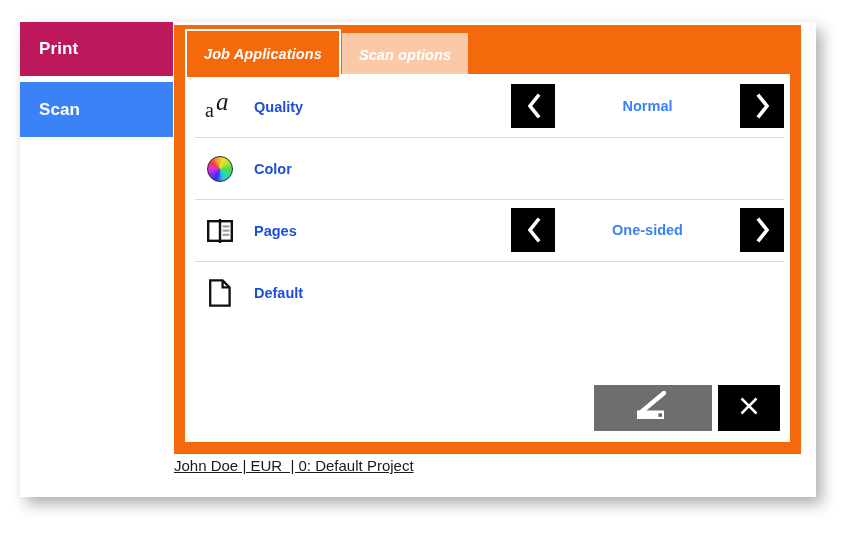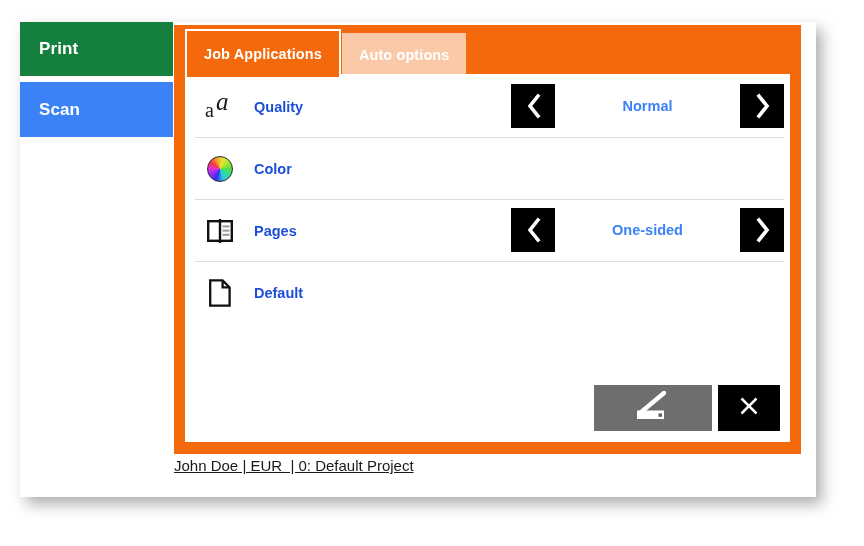--- a/index.html
+++ b/index.html
@@ -43,21 +43,21 @@
     color: #ffffff;
     font-size: 17px;
     font-weight: bold;
     display: flex;
     align-items: center;
     letter-spacing: 0.1px;
   }
   #nav-print {
     top: 0;
     height: 54px;
-    background: #15803d;
+    background: #be185d;
   }
   #nav-scan {
     top: 60px;
     height: 55px;
     background: #3b82f6;
   }
 
   
   #dialog-panel {
     position: absolute;
@@ -69,20 +69,21 @@
   }
 
   
   #tab-strip {
     position: absolute;
     left: 11px;
     top: 6px;
     height: 46px;
     display: flex;
     align-items: flex-end;
+    font-style: italic;
   }
   .tab {
     height: 46px;
     box-sizing: border-box;
     display: flex;
     align-items: center;
     justify-content: center;
     padding: 0 17px;
     font-size: 14.5px;
     font-weight: bold;
@@ -272,21 +273,21 @@
     </div>
   </div>
 
   <div id="dialog-panel">
 
     <div id="tab-strip">
       <div class="tab active">
         <span>Job Applications</span>
       </div>
       <div class="tab inactive">
-        <span>Auto options</span>
+        <span>Scan options</span>
       </div>
     </div>
 
     <div id="content-sheet">
 
       <div id="options-list">
 
         <div class="option-row">
           <div class="row-icon">
             <span class="quality-icon">

